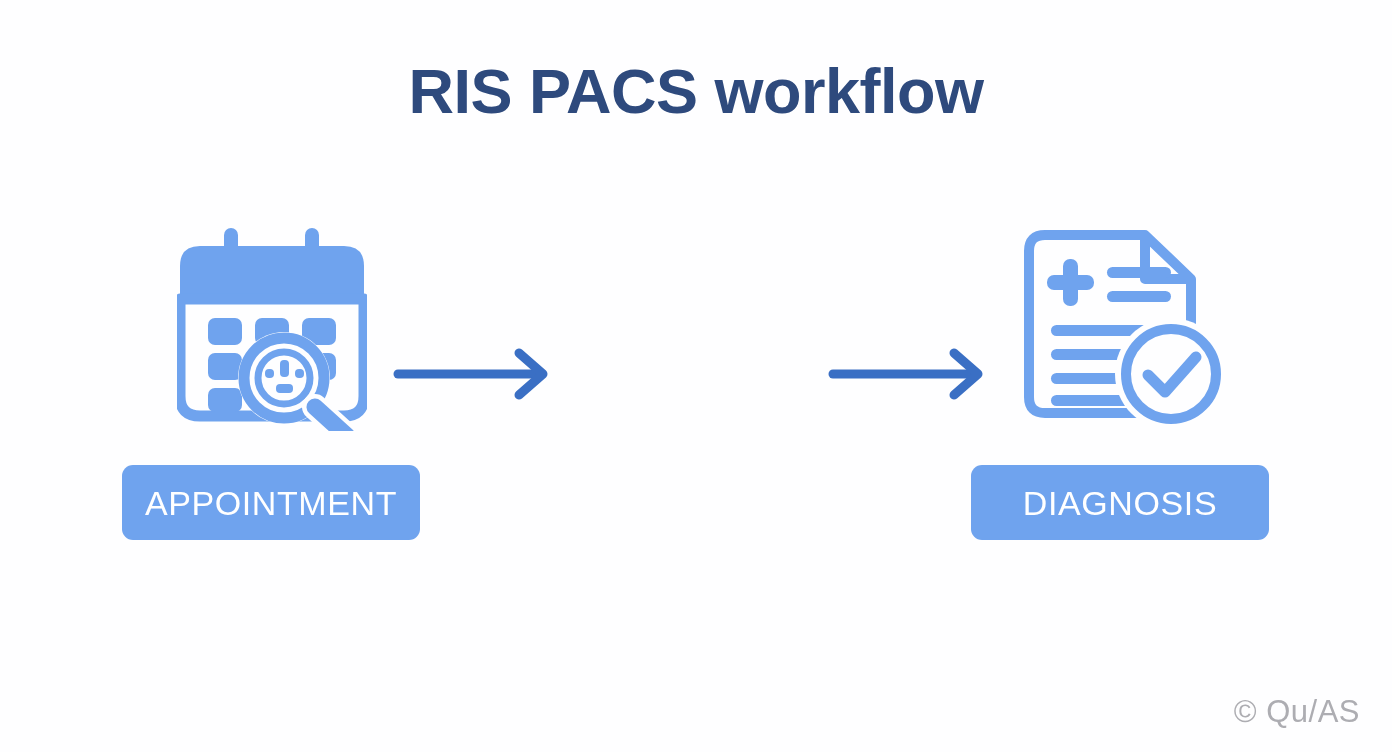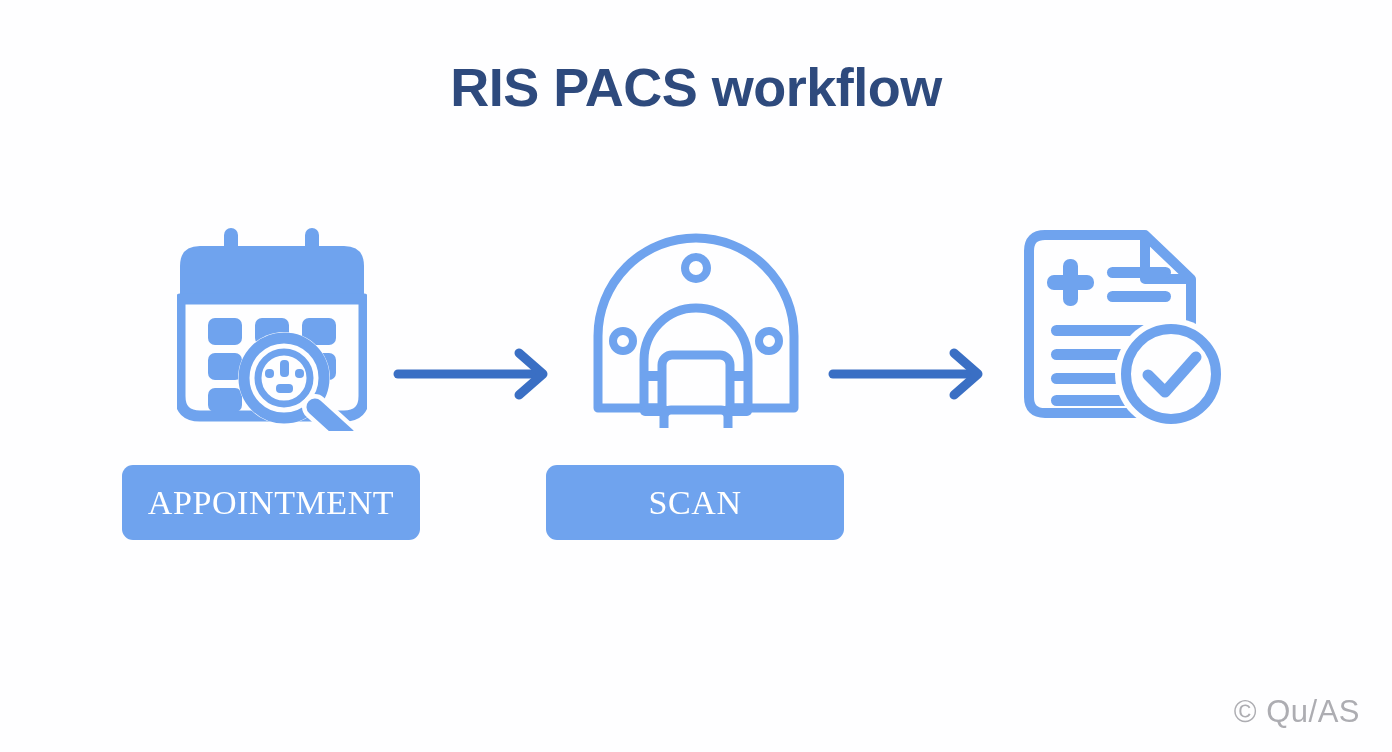--- a/index.html
+++ b/index.html
@@ -23,21 +23,21 @@
     background: #fefeff;
   }
 
   
   .title {
     position: absolute;
     top: 60px;
     left: 0;
     width: 1392px;
     text-align: center;
-    font-size: 54px;
+    font-size: 63px;
     font-weight: bold;
     color: #2e4a7d;
     letter-spacing: -0.5px;
     line-height: 1;
     white-space: nowrap;
   }
 
   
   .flow {
     position: absolute;
@@ -82,21 +82,20 @@
     box-sizing: border-box;
   }
   .pill-label {
     color: #ffffff;
     font-size: 34px;
     font-weight: normal;
     letter-spacing: 0.6px;
     line-height: 1;
     user-select: none;
     white-space: nowrap;
-    font-family: Liberation Serif, serif;
   }
 
   
   .arrow {
     position: absolute;
     top: 128px;
     width: 160px;
     height: 56px;
   }
   .arrow-1 { left: 393px; }
@@ -161,45 +160,20 @@
       </div>
     </div>
 
     <div class="arrow arrow-1">
       <svg width="160" height="56" viewBox="0 0 160 56" xmlns="http://www.w3.org/2000/svg">
         <line x1="5" y1="28" x2="140" y2="28" stroke="#3a6fc4" stroke-width="9" stroke-linecap="round"></line>
         <polyline points="126,7 150,28 126,49" fill="none" stroke="#3a6fc4" stroke-width="9" stroke-linecap="round" stroke-linejoin="round"></polyline>
       </svg>
     </div>
 
-    <div class="stage stage-scan">
-      <div class="icon-wrap">
-        <svg width="216" height="200" viewBox="0 0 216 200" xmlns="http://www.w3.org/2000/svg">
-
-          <path d="M10 180 L10 108 A98 98 0 0 1 206 108 L206 180 Z" fill="none" stroke="#6fa3ee" stroke-width="9" stroke-linejoin="round"></path>
-
-          <circle cx="108" cy="40" r="11" fill="none" stroke="#6fa3ee" stroke-width="8"></circle>
-          <circle cx="35" cy="113" r="10" fill="none" stroke="#6fa3ee" stroke-width="8"></circle>
-          <circle cx="181" cy="113" r="10" fill="none" stroke="#6fa3ee" stroke-width="8"></circle>
-
-          <path d="M56 180 L56 132 A52 52 0 0 1 160 132 L160 180 Z" fill="none" stroke="#6fa3ee" stroke-width="9" stroke-linejoin="round"></path>
-
-          <rect x="52" y="143" width="112" height="10" rx="5" fill="#6fa3ee"></rect>
-
-          <rect x="74" y="127" width="68" height="60" rx="10" fill="#fefeff" stroke="#6fa3ee" stroke-width="9"></rect>
-
-          <rect x="52" y="178" width="112" height="10" rx="5" fill="#6fa3ee"></rect>
-
-          <rect x="76" y="182" width="64" height="28" rx="7" fill="#fefeff" stroke="#6fa3ee" stroke-width="9"></rect>
-        </svg>
-      </div>
-      <div class="pill">
-        <span class="pill-label">SCAN</span>
-      </div>
-    </div>
 
     <div class="arrow arrow-2">
       <svg width="160" height="56" viewBox="0 0 160 56" xmlns="http://www.w3.org/2000/svg">
         <line x1="5" y1="28" x2="140" y2="28" stroke="#3a6fc4" stroke-width="9" stroke-linecap="round"></line>
         <polyline points="126,7 150,28 126,49" fill="none" stroke="#3a6fc4" stroke-width="9" stroke-linecap="round" stroke-linejoin="round"></polyline>
       </svg>
     </div>
 
     <div class="stage stage-diagnosis">
       <div class="icon-wrap">
@@ -218,19 +192,22 @@
           <rect x="30" y="96" width="120" height="11" rx="5.5" fill="#6fa3ee"></rect>
           <rect x="30" y="120" width="100" height="11" rx="5.5" fill="#6fa3ee"></rect>
           <rect x="30" y="144" width="84" height="11" rx="5.5" fill="#6fa3ee"></rect>
           <rect x="30" y="166" width="84" height="11" rx="5.5" fill="#6fa3ee"></rect>
 
           <circle cx="150" cy="145" r="56" fill="#fefeff"></circle>
           <circle cx="150" cy="145" r="45" fill="none" stroke="#6fa3ee" stroke-width="10"></circle>
           <polyline points="127,146 144,163 175,128" fill="none" stroke="#6fa3ee" stroke-width="11" stroke-linecap="round" stroke-linejoin="round"></polyline>
         </svg>
       </div>
+      <div class="pill">
+        <span class="pill-label">DIAGNOSIS</span>
+      </div>
     </div>
 
   </div>
 
   <div class="watermark">© Qu/AS</div>
 
 </div>
 
 </body></html>

